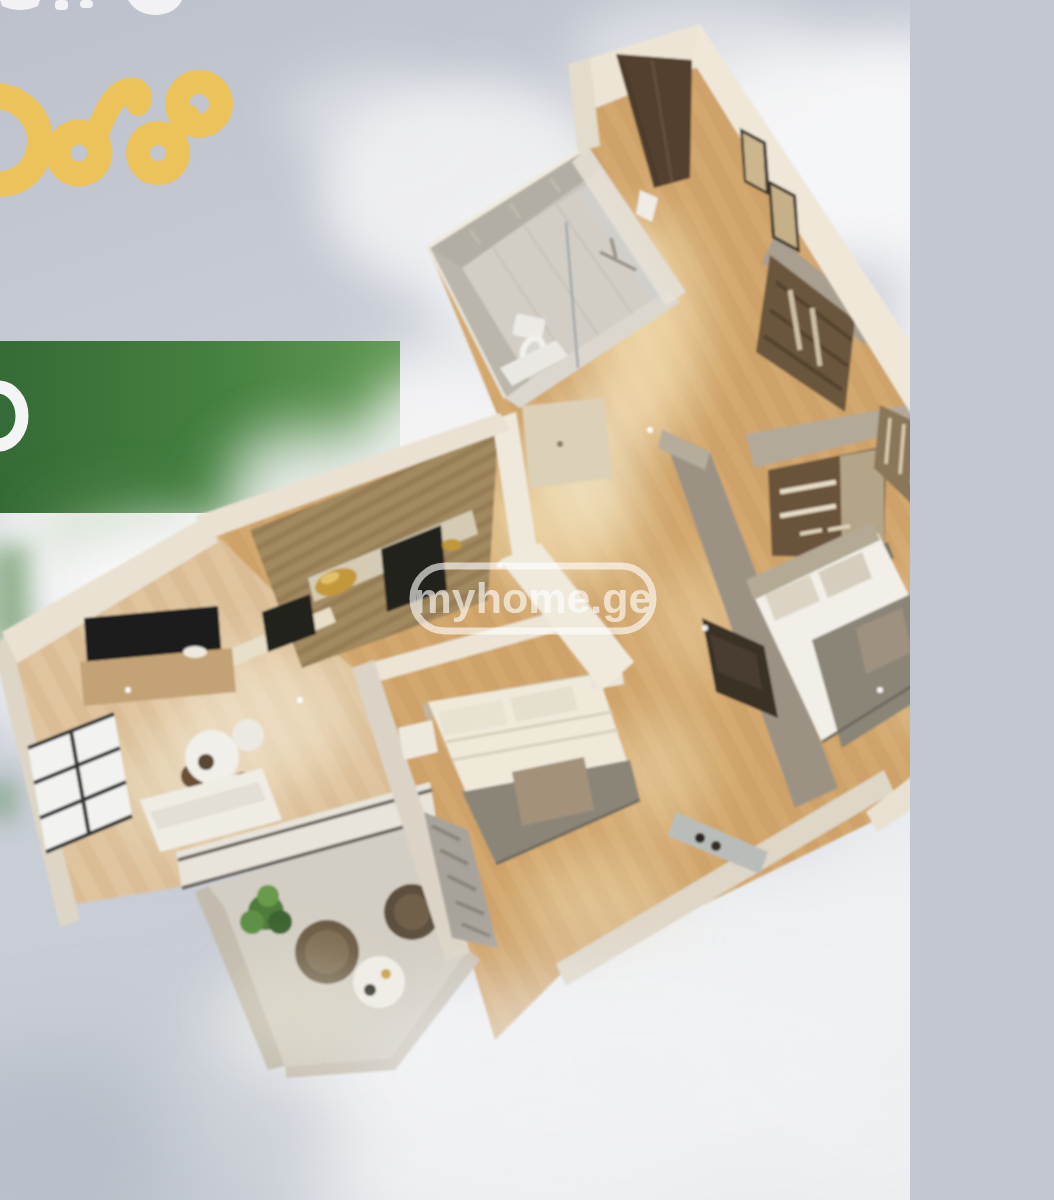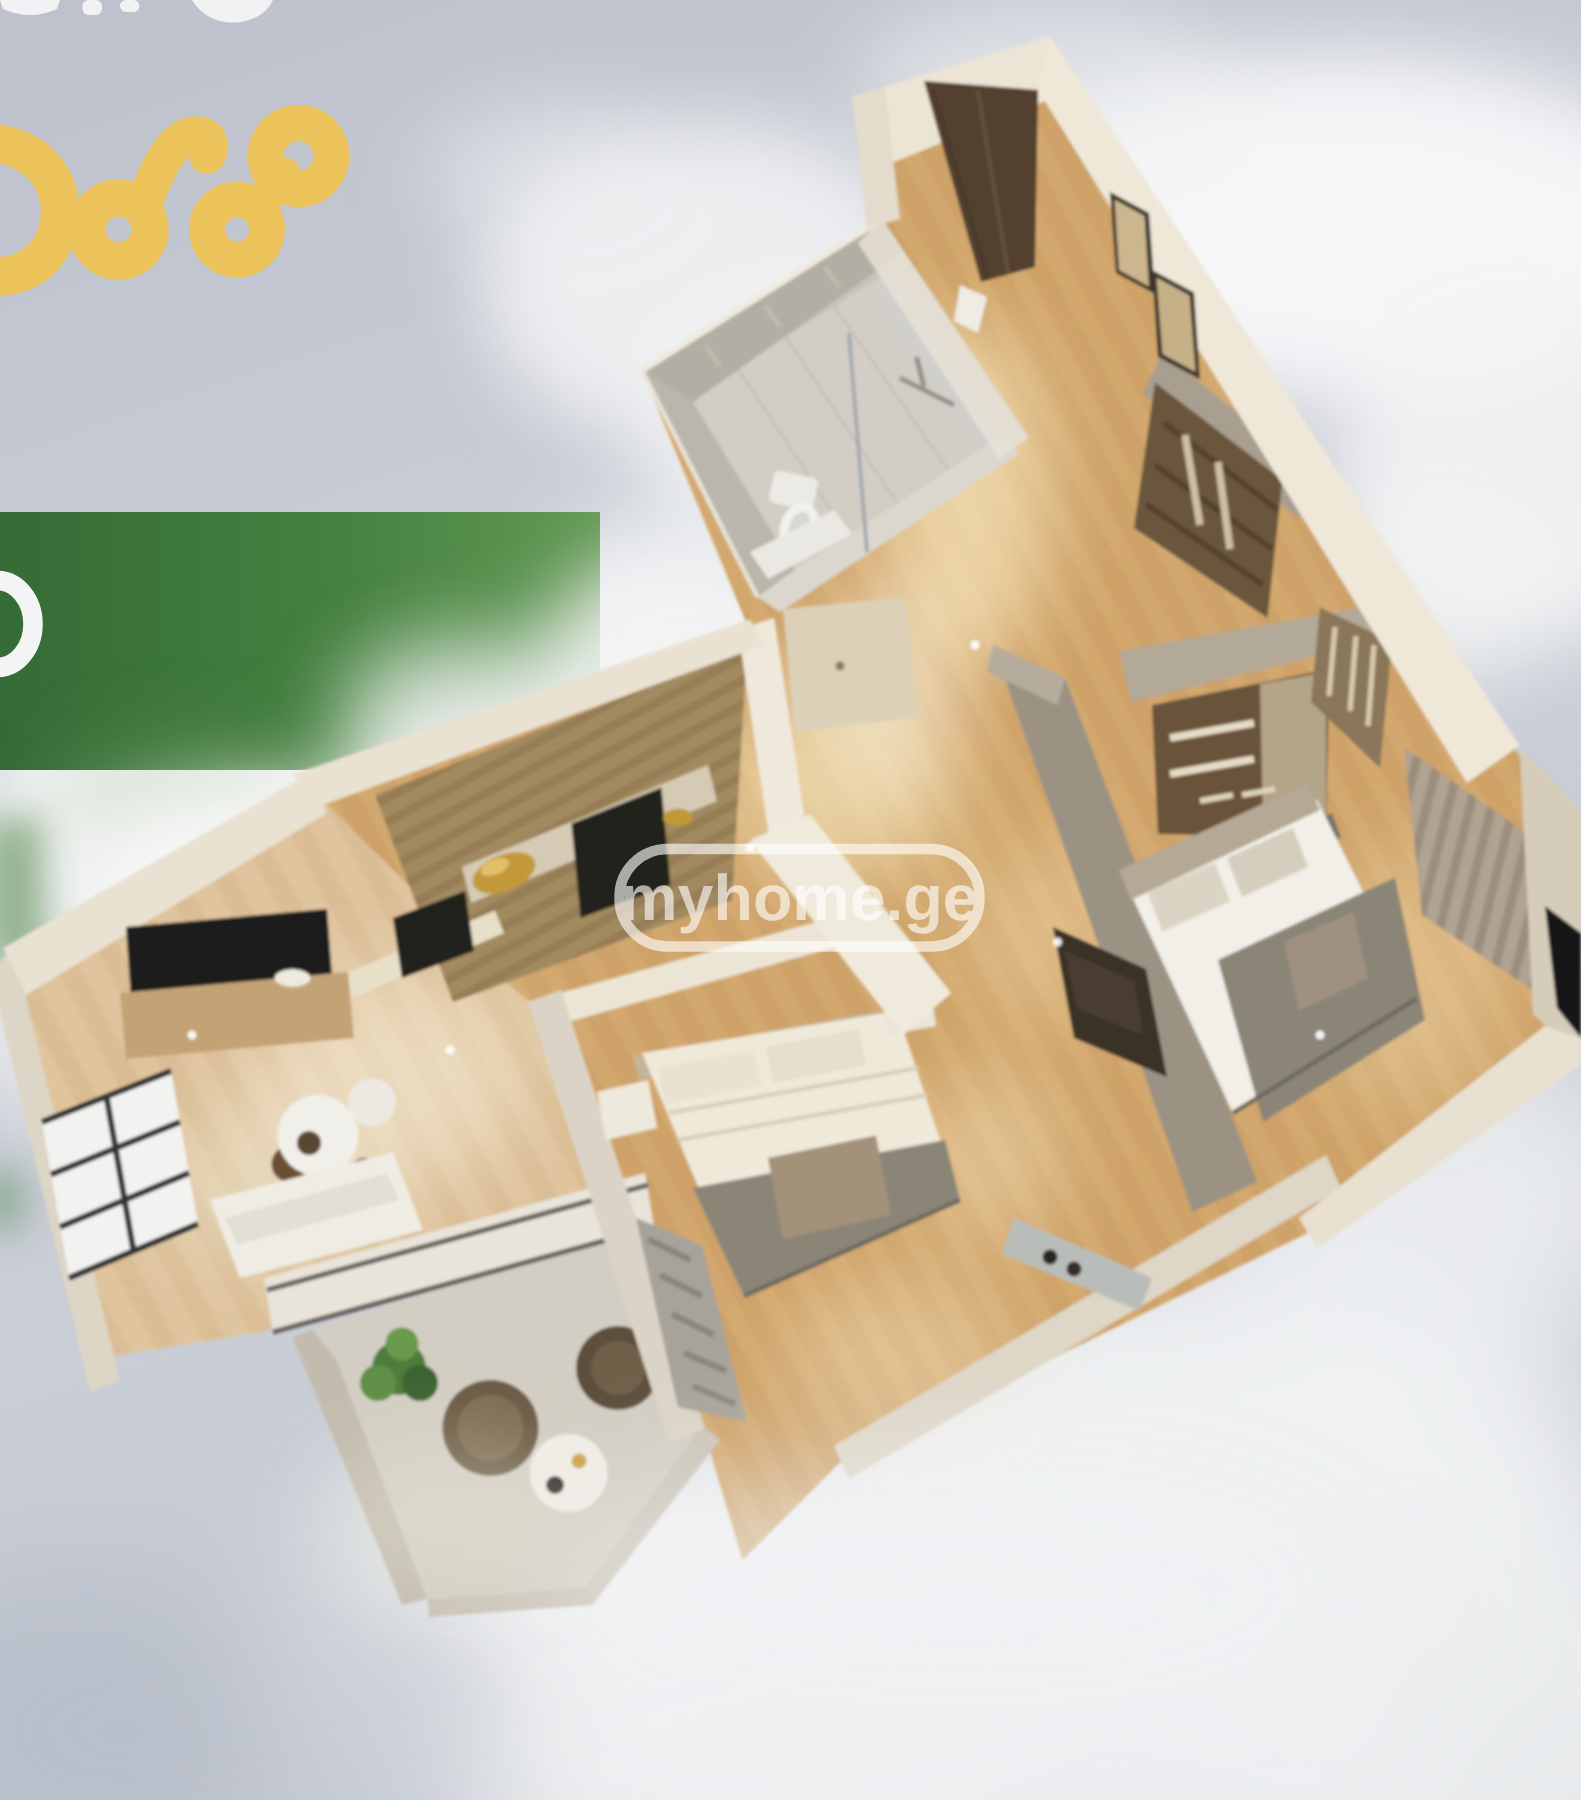--- a/index.html
+++ b/index.html
@@ -1,16 +1,16 @@
 <!DOCTYPE html>
 <html><head>
 <meta charset="utf-8">
 <style>
   html,body{margin:0;padding:0;background:#c2c7d1;}
-  #stage{position:relative;width:1054px;height:1200px;overflow:hidden;font-family:"Liberation Sans",sans-serif;}
+  #stage{position:relative;width:910px;height:1200px;overflow:hidden;font-family:"Liberation Sans",sans-serif;}
 </style>
 </head>
 <body>
 <div id="stage">
 <svg width="1054" height="1200" viewBox="0 0 1054 1200" xmlns="http://www.w3.org/2000/svg">
 <defs>
   <linearGradient id="skyg" x1="0" y1="0" x2="0.3" y2="1">
     <stop offset="0" stop-color="#bcc1cb"></stop>
     <stop offset="0.45" stop-color="#cbcfd8"></stop>
     <stop offset="1" stop-color="#c6cbd4"></stop>

